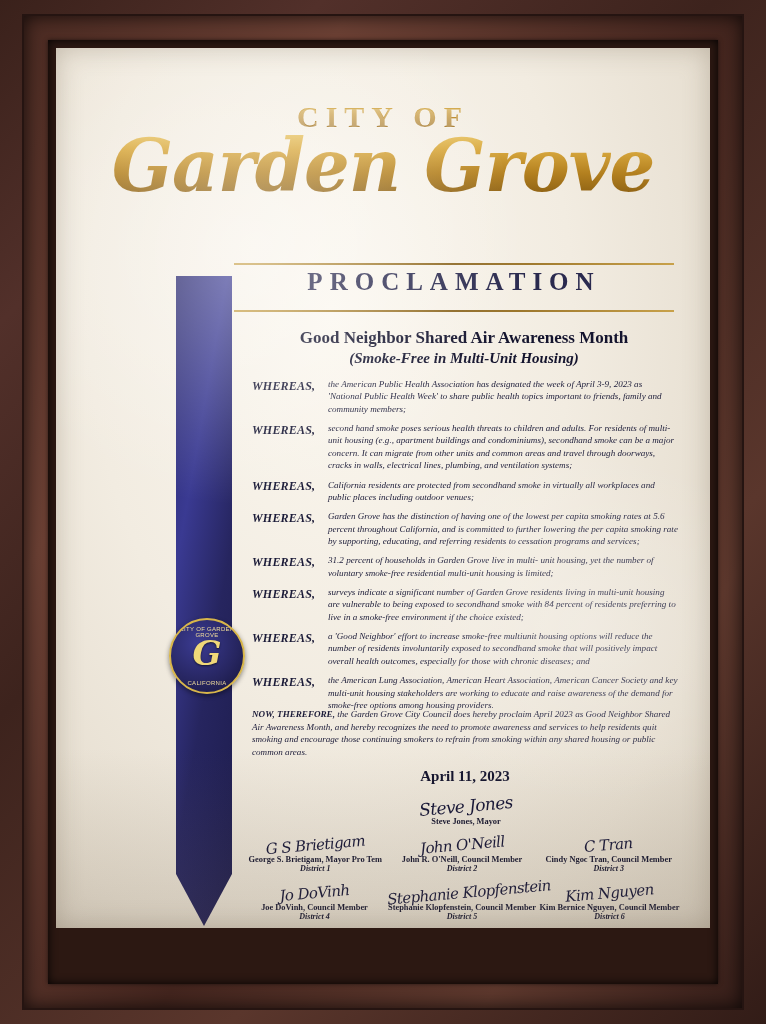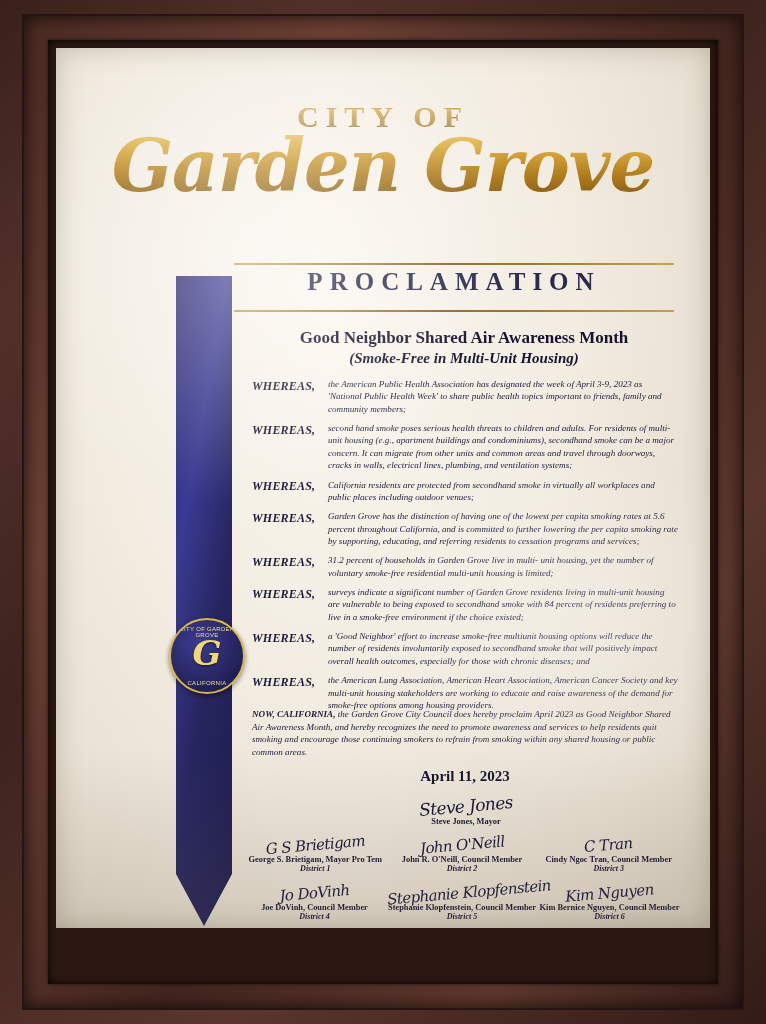--- a/index.html
+++ b/index.html
@@ -339,21 +339,21 @@
       <div class="clause">
         <div class="clause-label">WHEREAS,</div>
         <div class="clause-text">a 'Good Neighbor' effort to increase smoke-free multiunit housing options will reduce the number of residents involuntarily exposed to secondhand smoke that will positively impact overall health outcomes, especially for those with chronic diseases; and</div>
       </div>
       <div class="clause">
         <div class="clause-label">WHEREAS,</div>
         <div class="clause-text">the American Lung Association, American Heart Association, American Cancer Society and key multi-unit housing stakeholders are working to educate and raise awareness of the demand for smoke-free options among housing providers.</div>
       </div>
     </div>
 
-    <div class="now-therefore"><b>NOW, CALIFORNIA,</b><span> the Garden Grove City Council does hereby proclaim April 2023 as Good Neighbor Shared Air Awareness Month, and hereby recognizes the need to promote awareness and services to help residents quit smoking and encourage those continuing smokers to refrain from smoking within any shared housing or public common areas.</span></div>
+    <div class="now-therefore"><b>NOW, THEREFORE,</b><span> the Garden Grove City Council does hereby proclaim April 2023 as Good Neighbor Shared Air Awareness Month, and hereby recognizes the need to promote awareness and services to help residents quit smoking and encourage those continuing smokers to refrain from smoking within any shared housing or public common areas.</span></div>
 
     <div class="doc-date">April 11, 2023</div>
 
     <div class="sig-mayor">
       <div class="scribble">Steve Jones</div>
       <div class="sig-name">Steve Jones, Mayor</div>
     </div>
 
     <div class="sig-row sig-row-1">
       <div class="sig-cell">

